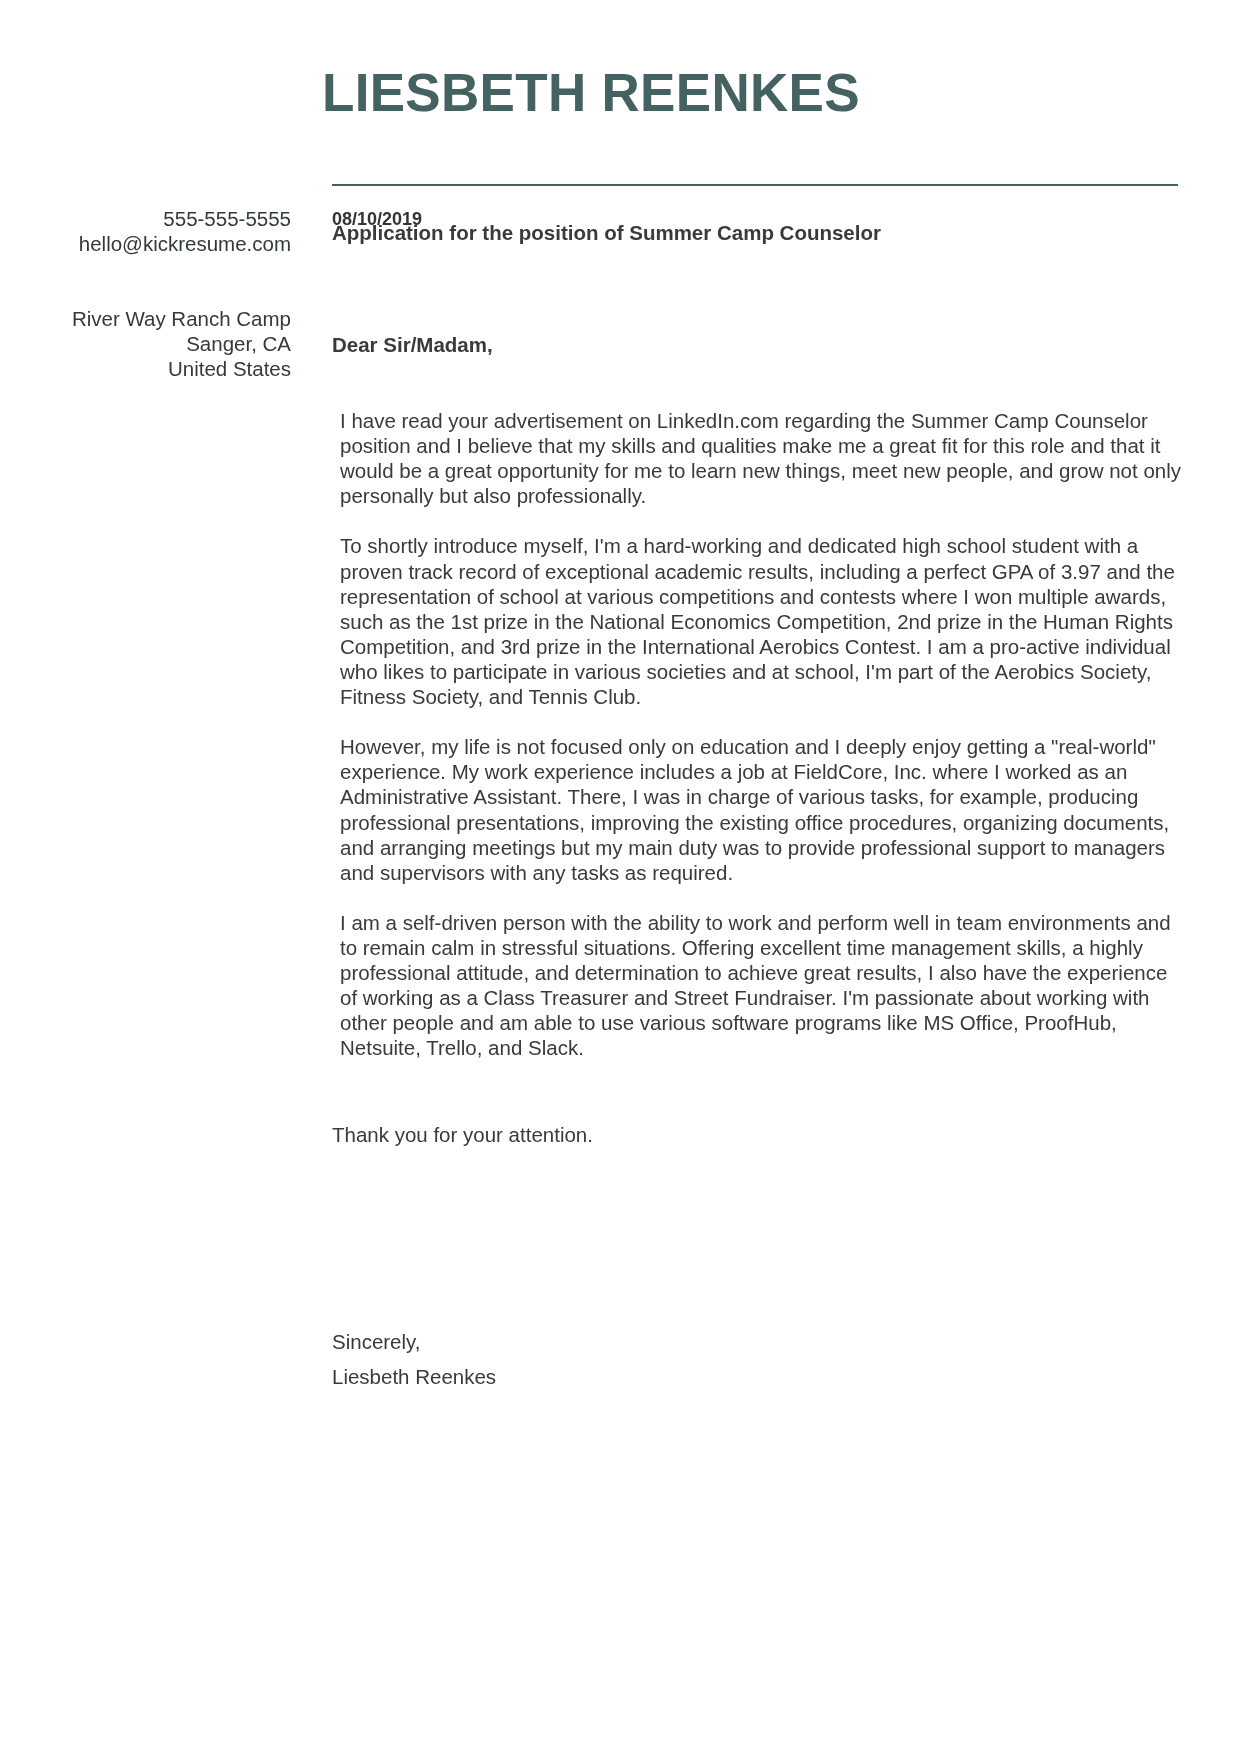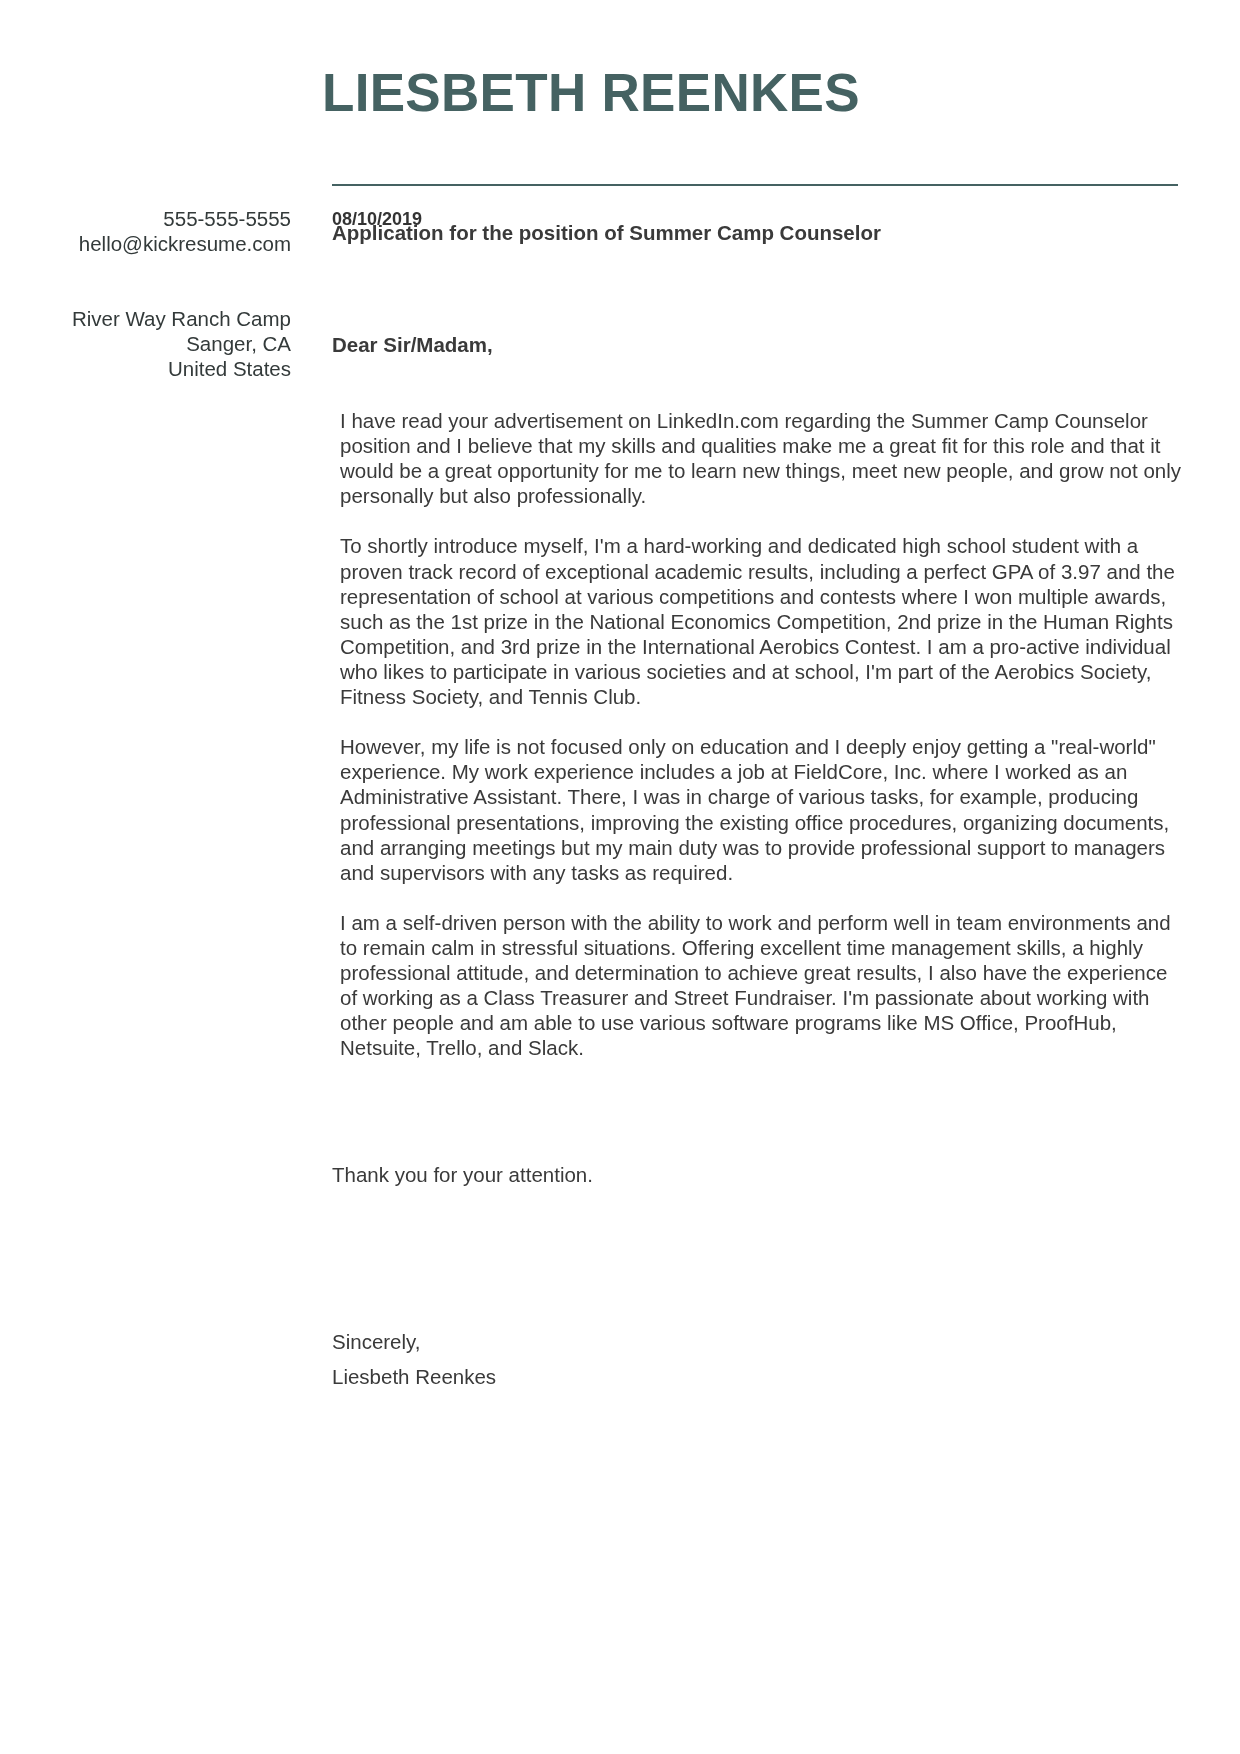--- a/index.html
+++ b/index.html
@@ -11,21 +11,21 @@
     .left { position: absolute; right: 949px; width: 300px; text-align: right; font-size: 20.5px; line-height: 25px; color: #333a3a; }
     .left div { white-space: nowrap; }
     .contact { top: 206px; }
     .recipient { top: 306px; }
     .main { position: absolute; left: 332px; width: 850px; font-size: 20.5px; line-height: 25.1px; color: #3a3a3a; }
     .date { top: 207px; font-weight: 700; font-size: 18px; color: #333; }
     .subject { top: 220px; font-weight: bold; }
     .greeting { top: 332px; font-weight: bold; }
     .body { top: 408px; margin-left: 8px; }
     .body p { margin: 0 0 25.1px 0; }
-    .thanks { top: 1162px; }
+    .thanks { top: 1122px; }
     .closing { top: 1329px; }
     .signature { top: 1364px; }
   </style>
 </head>
 <body>
 
 <h1 class="name">LIESBETH REENKES</h1>
 <div class="rule"></div>
 
 <div class="left contact">

